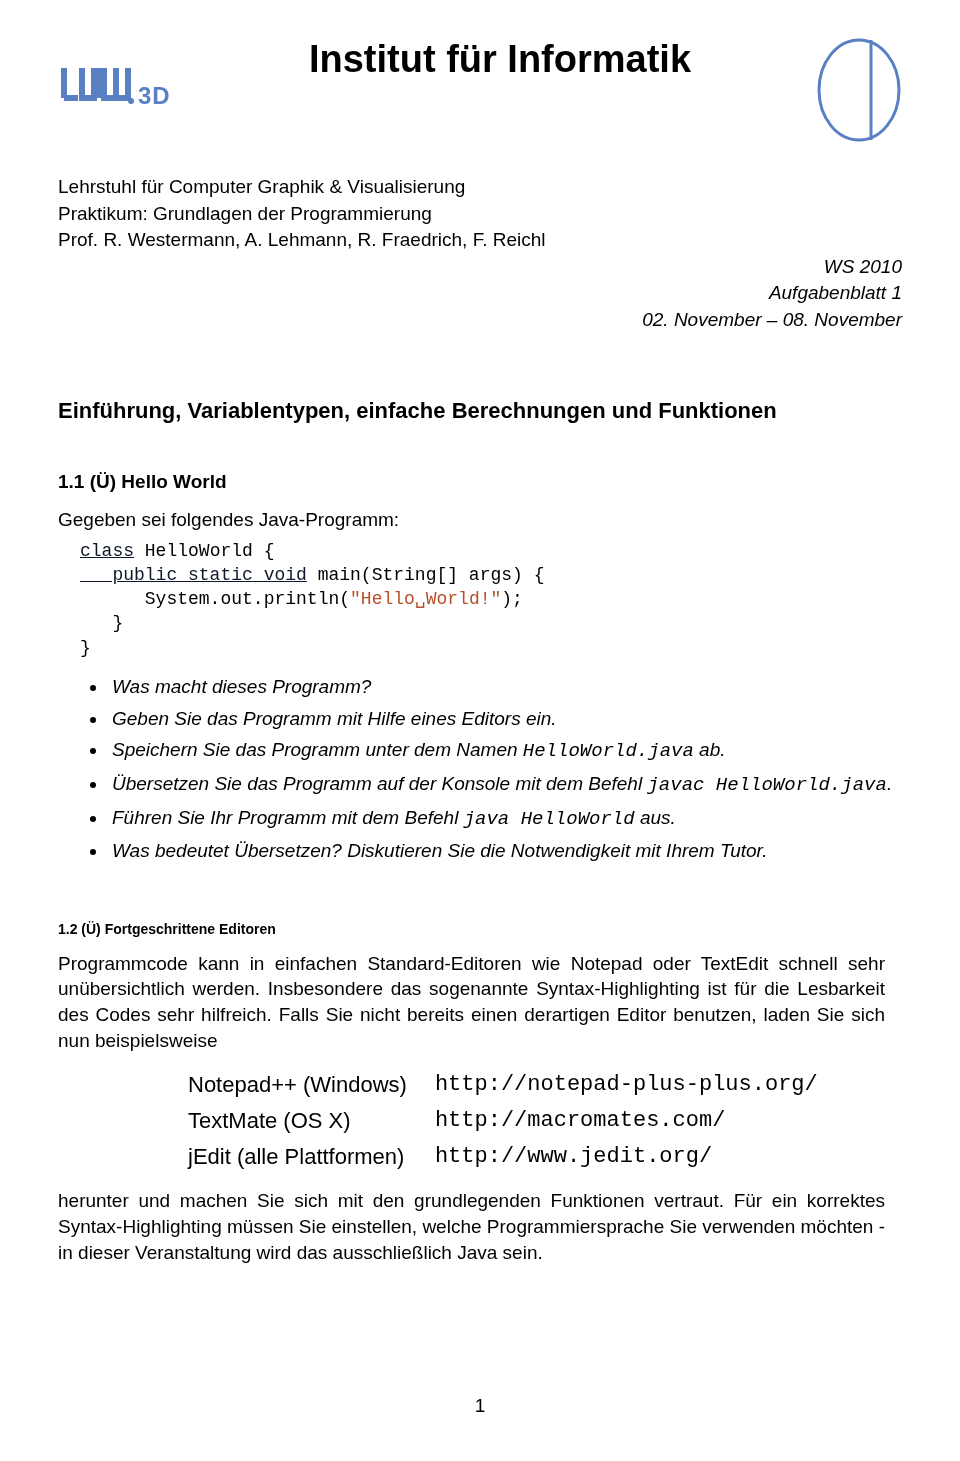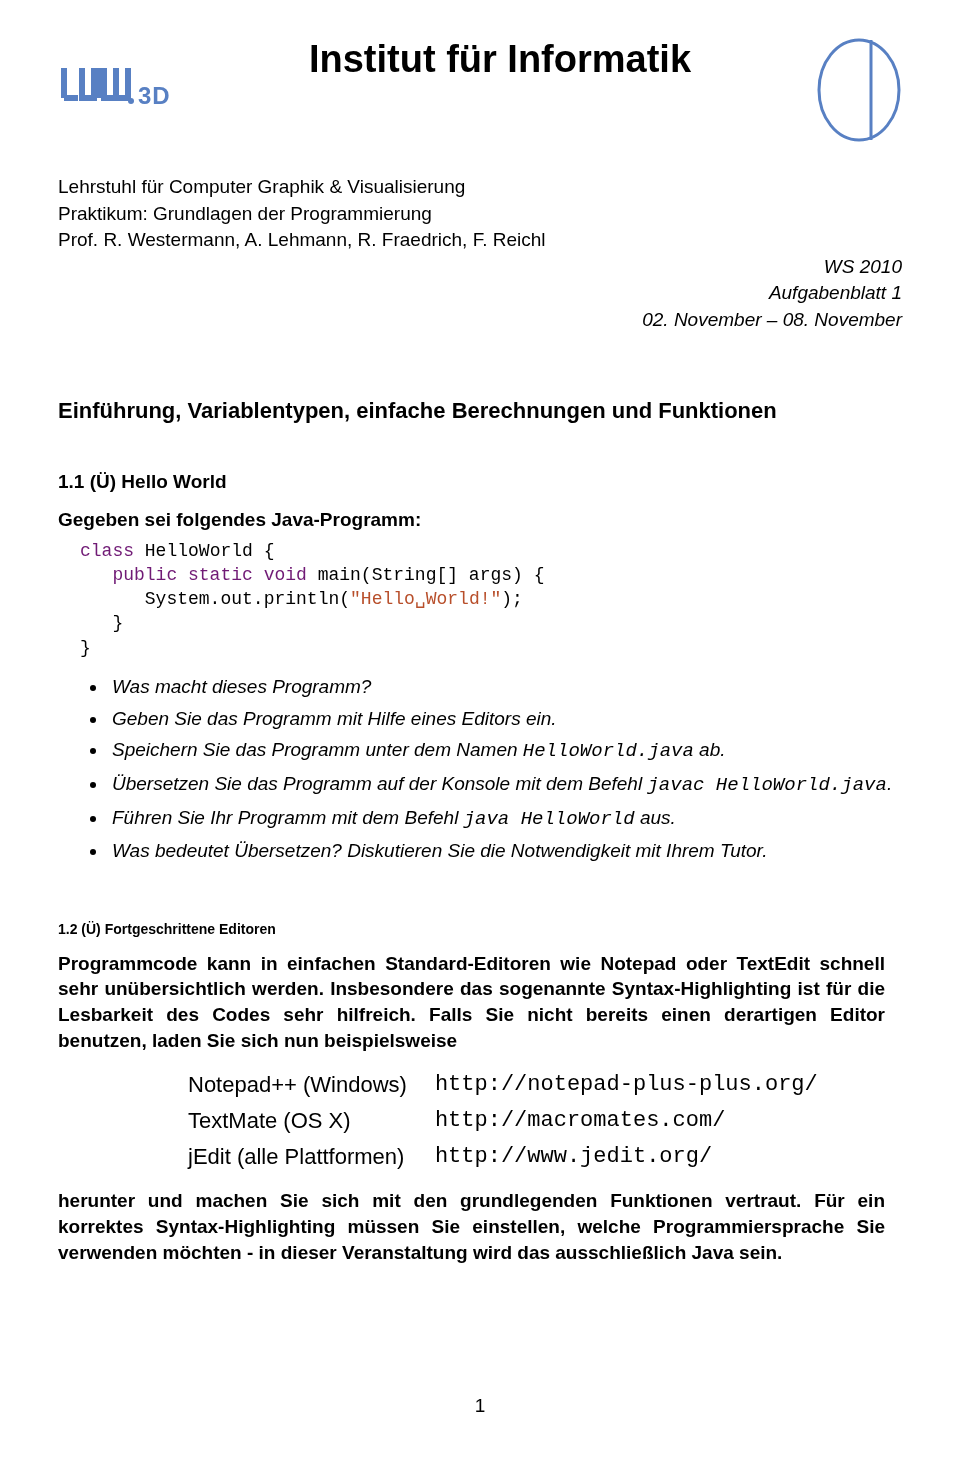--- a/index.html
+++ b/index.html
@@ -69,29 +69,29 @@
     font-size: 19px;
     margin-top: 8px;
     margin-bottom: 12px;
   }
   .ex-title-2 {
     font-weight: 600;
     font-size: 14px;
     margin-top: 56px;
     margin-bottom: 12px;
   }
-  .para { margin: 0 17px 4px 0; font-weight: bold; }
+  .para { margin: 0 17px 4px 0; }
   pre.code {
     font-family: "Consolas", "Menlo", "Courier New", monospace;
     font-size: 18px;
     line-height: 1.35;
     margin: 6px 0 14px 22px;
     white-space: pre;
   }
-  .kw { color: #701a75; }
+  .kw { color: #0f172a; text-decoration: underline; }
   .str { color: #b84f2b; }
   ul.bullets {
     list-style: disc;
     margin: 10px 0 0 0;
     padding-left: 50px;
   }
   ul.bullets li {
     margin: 6px 0;
     padding-left: 4px;
     font-style: italic;

